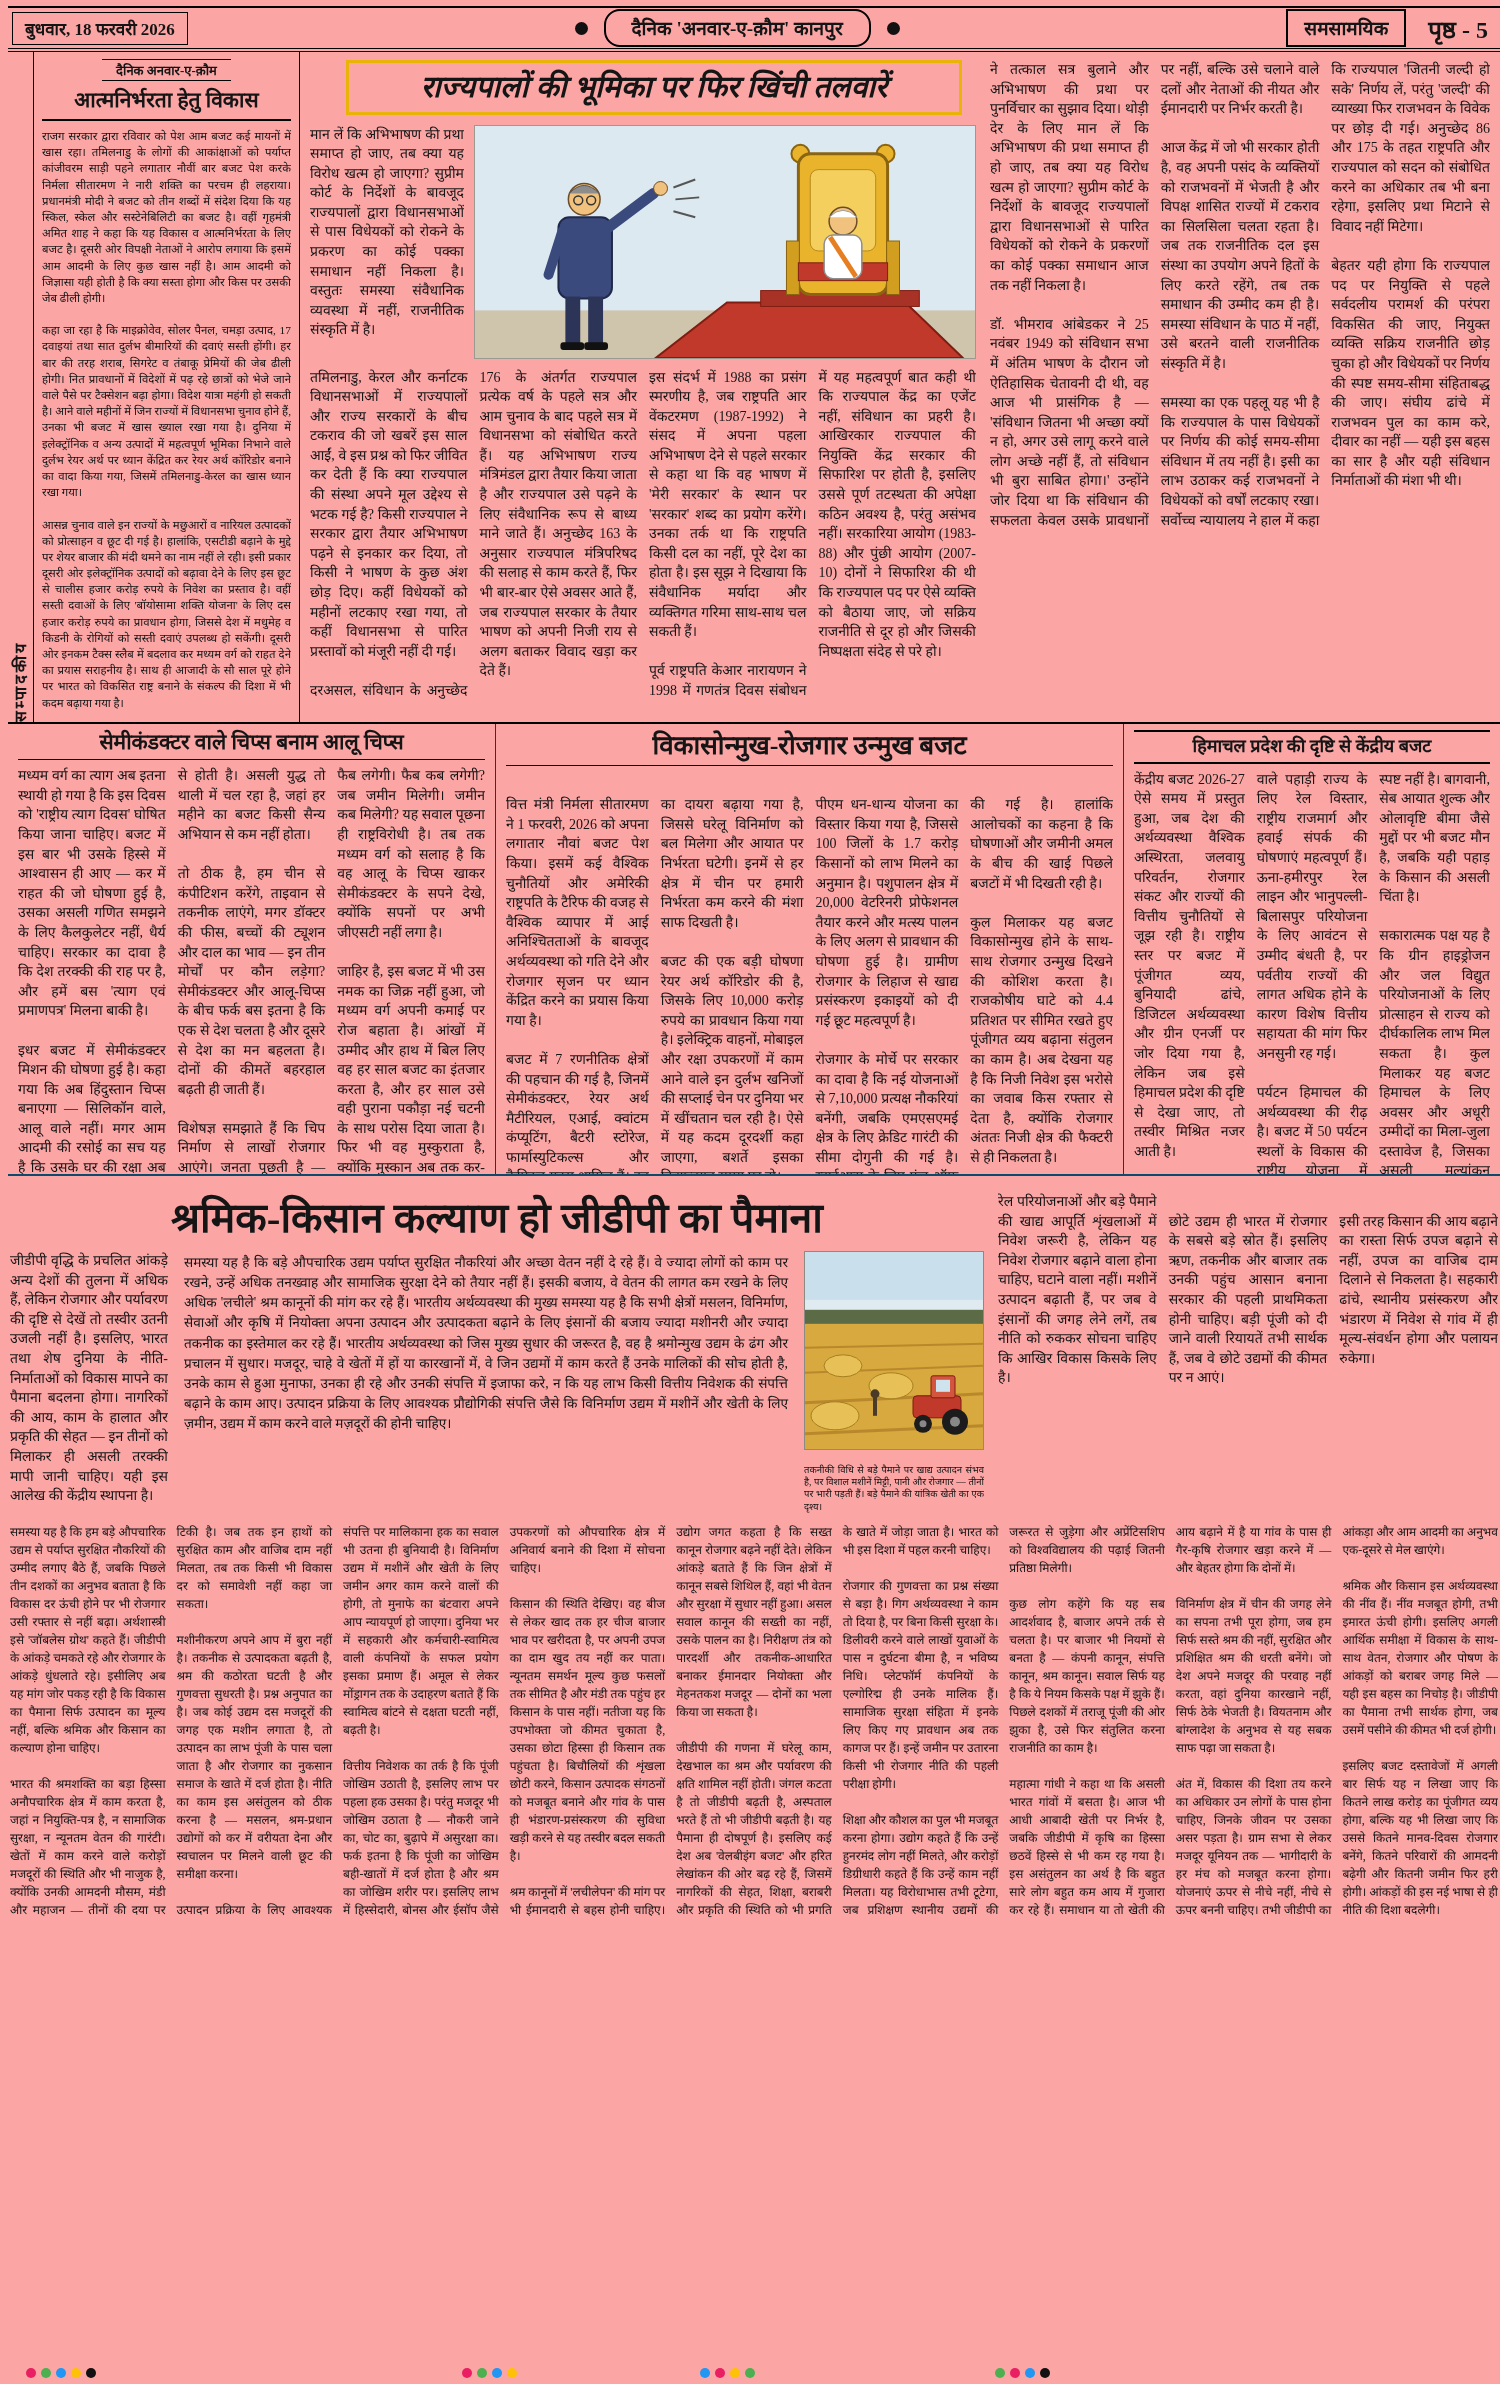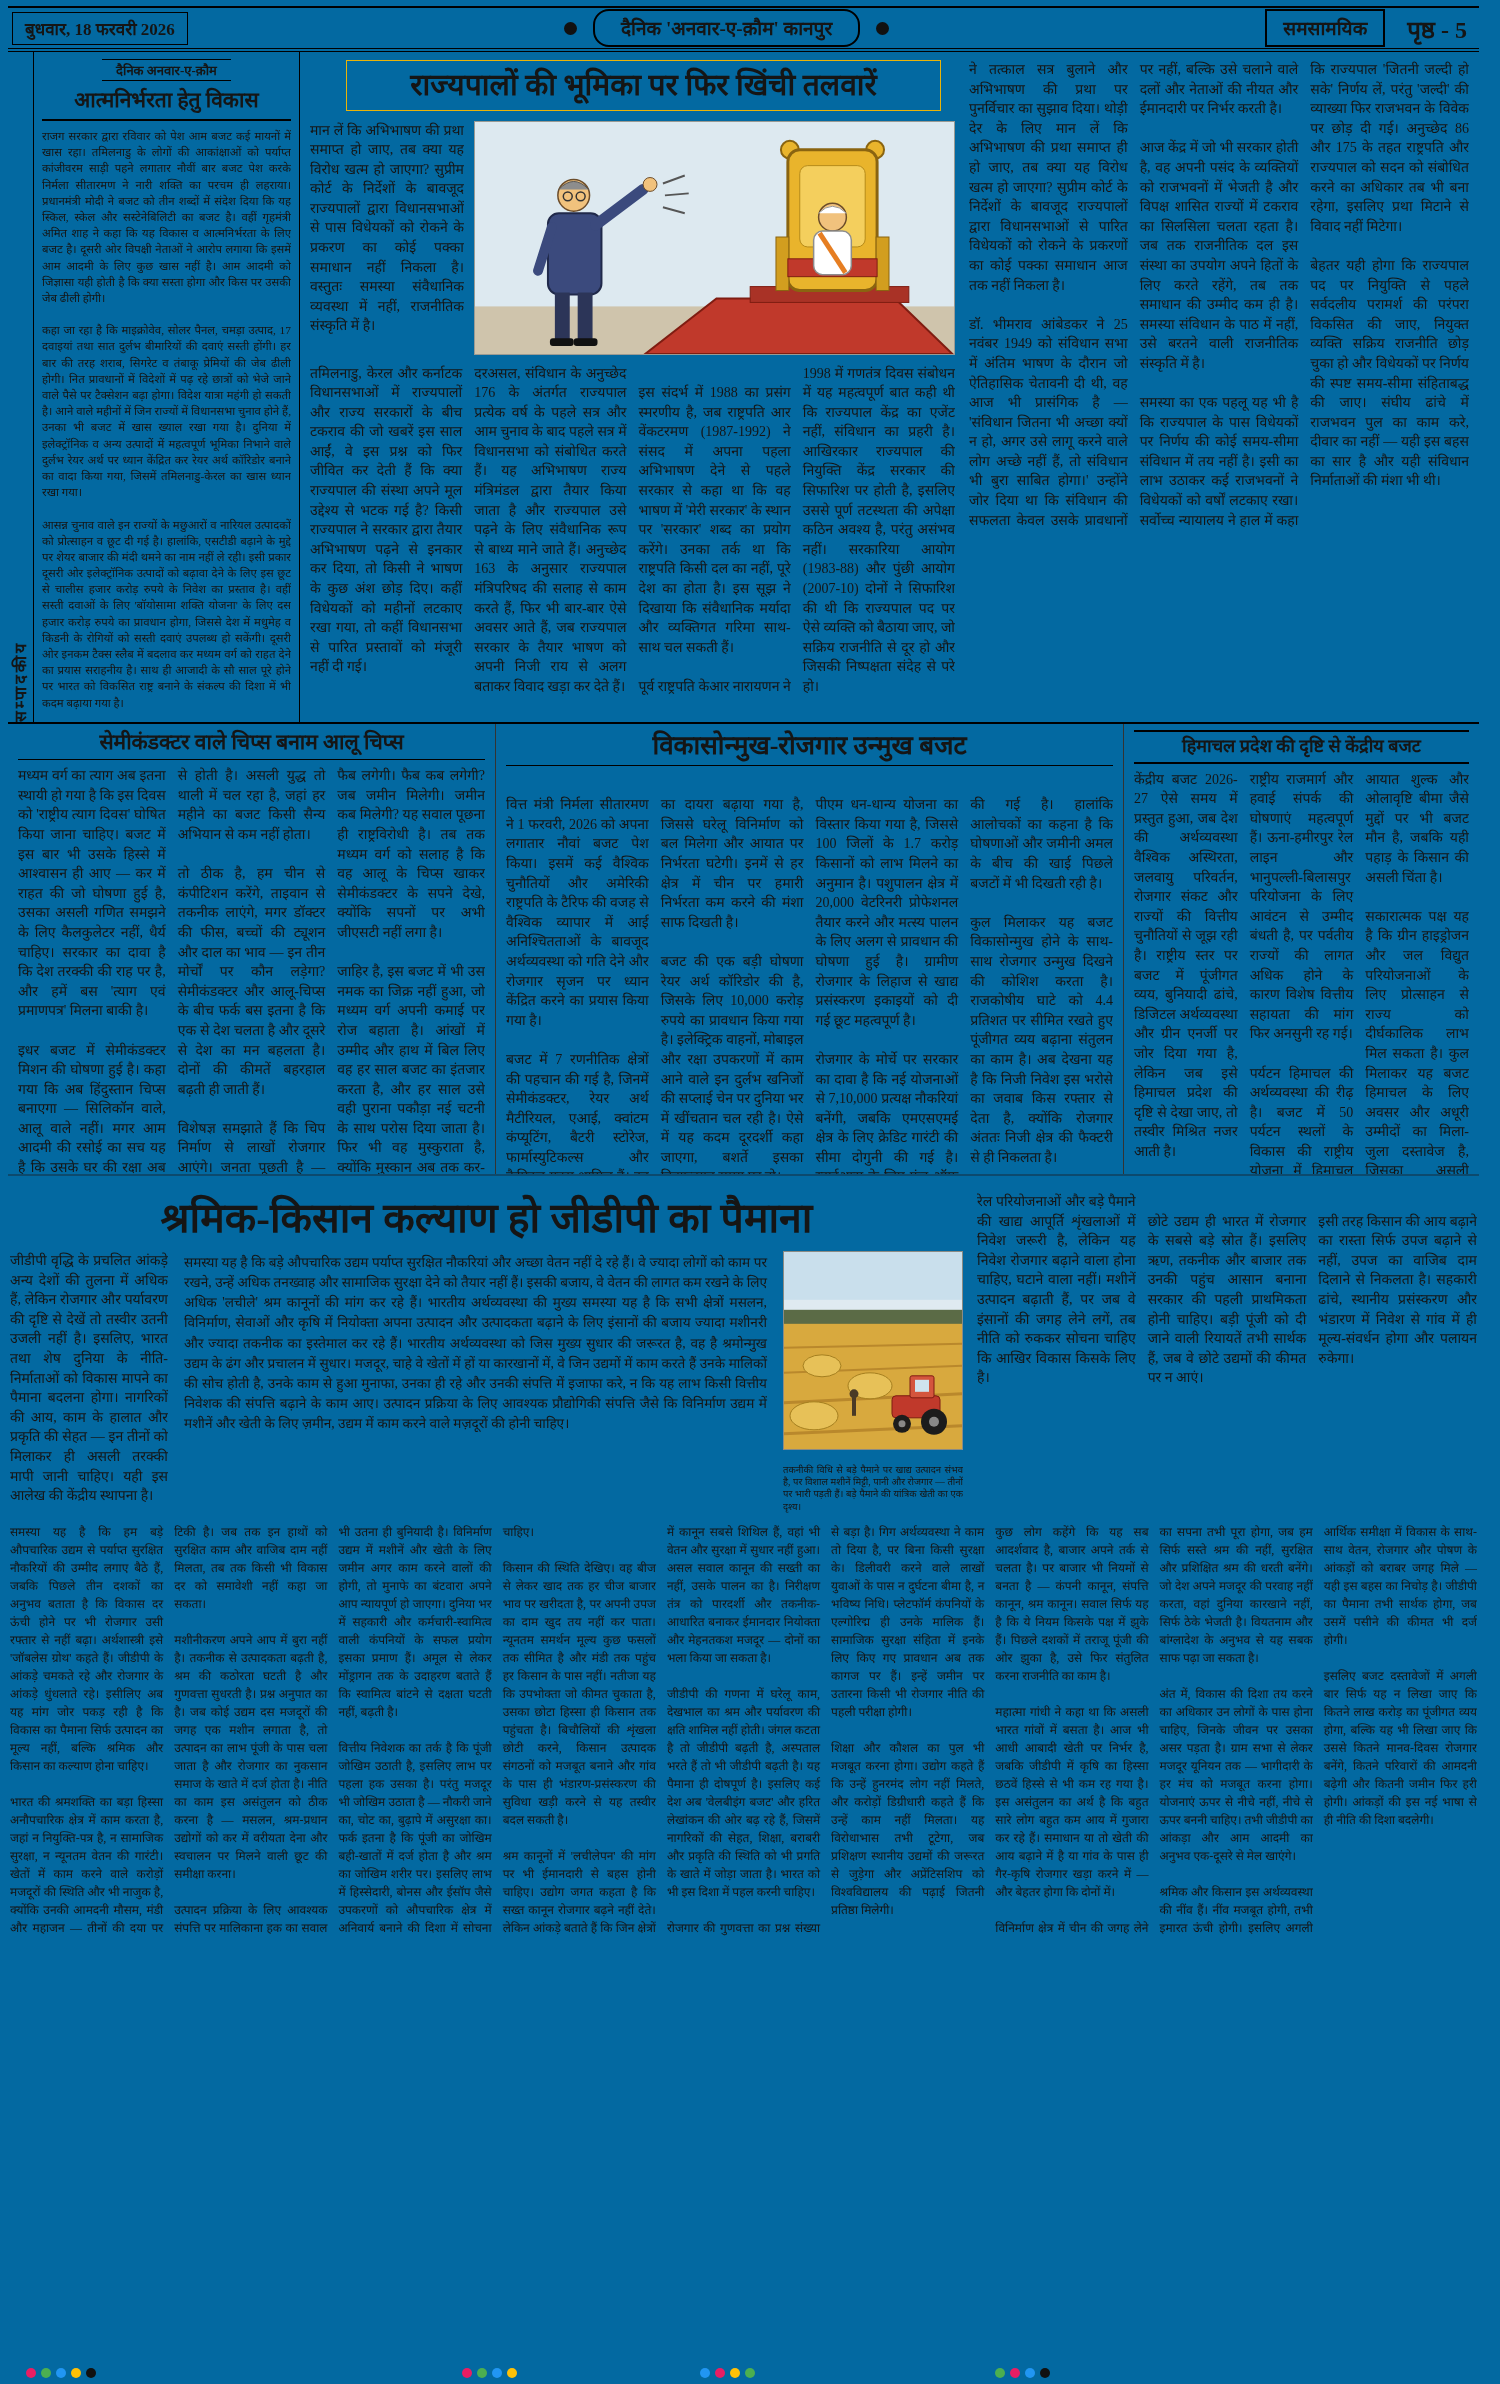--- a/index.html
+++ b/index.html
@@ -1,19 +1,19 @@
 <!DOCTYPE html>
 <html lang="hi"><head>
 <meta charset="utf-8">
 <style>
   * { box-sizing: border-box; margin: 0; padding: 0; }
   html,body { background:#e9e7e1; }
   .page {
     width:1500px; height:2384px; margin:0 auto; position:relative;
-    background:#0369a1; color:#151515; padding:6px 21px 0 8px; overflow:hidden;
+    background:#fca5a5; color:#151515; padding:6px 0 0 8px; overflow:hidden;
     font-family:"Liberation Serif","DejaVu Serif",serif;
   }
   
   .masthead{
     display:flex; align-items:center; gap:14px;
     border-top:2px solid #000; border-bottom:4px double #000;
     padding:5px 4px; height:46px;
   }
   .m-date{ font-weight:bold; font-size:17px; border:1.5px solid #000; padding:4px 12px; white-space:nowrap;}
   .m-center{ flex:1; display:flex; align-items:center; justify-content:center; gap:16px;}
@@ -31,21 +31,21 @@
   .editorial{ border-right:1.5px solid #000; display:flex; overflow:hidden;}
   .vlabel-wrap{ width:26px; border-right:1px solid #000; display:flex; justify-content:center;}
   .vlabel{ writing-mode:vertical-rl; transform:rotate(180deg); font-weight:bold; font-size:16px; letter-spacing:3px; margin-top:6px;}
   .ed-main{ flex:1; padding:4px 8px; overflow:hidden;}
   .ed-head{ text-align:center; border-bottom:2.5px solid #000; padding:3px 0 6px 0; margin-bottom:7px;}
   .ed-paper{ display:inline-block; font-weight:bold; font-size:13px; border-top:1px solid #000; border-bottom:1px solid #000; padding:1px 14px; margin-bottom:4px;}
   .ed-title{ font-weight:bold; font-size:21px; }
   .ed-body{ font-size:11.4px; line-height:1.42;}
   .lead{ padding:6px 10px; display:grid; grid-template-columns:1fr 500px; gap:14px; overflow:hidden;}
   .lead-left{ display:flex; flex-direction:column; overflow:hidden;}
-  .lead-hbox{ border:1px solid #eab308; padding:7px 10px; margin:2px 14px 10px 36px; text-align:center; font-weight:bold; font-size:30px; line-height:1.15;}
+  .lead-hbox{ border:3px solid #eab308; padding:7px 10px; margin:2px 14px 10px 36px; text-align:center; font-weight:bold; font-size:30px; line-height:1.15;font-style:italic;}
   .lead-toprow{ display:flex; gap:10px; height:234px; overflow:hidden;}
   .lead-intro{ width:154px; flex:none;}
   .cartoon-wrap{ flex:1; border:1px solid #9a9a93; background:#dde9f0; overflow:hidden;}
   .lead-main{ flex:1; margin-top:9px; overflow:hidden;}
   .lead-right{ overflow:hidden; padding-top:2px;}
   
   .sec2{ display:grid; grid-template-columns:488px 628px 1fr; height:452px; border-bottom:2px solid #0c4a6e;}
   .art{ padding:6px 10px; overflow:hidden;}
   .art-divider{ border-right:1px solid #333; }
   .art-h{ text-align:center; font-weight:bold; line-height:1.2; margin-bottom:6px; padding-bottom:4px; border-bottom:1.5px solid #000;}

